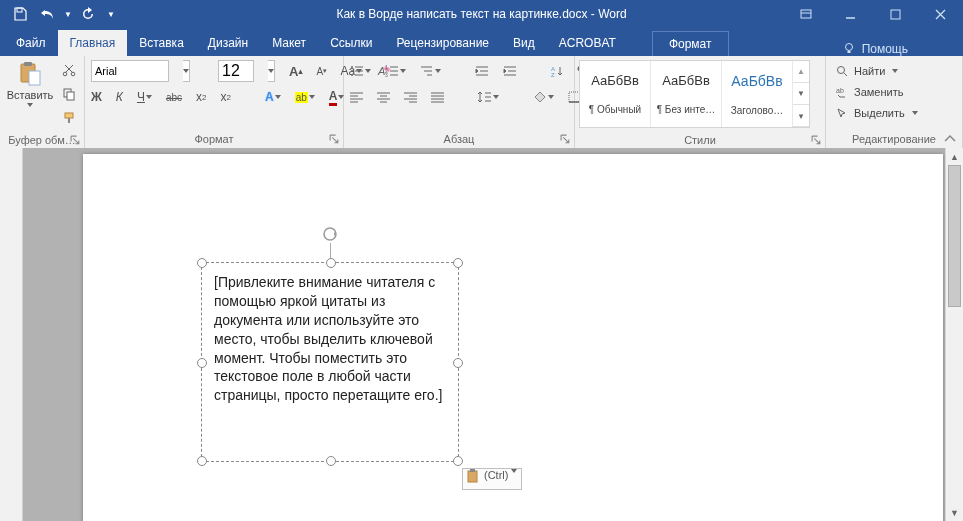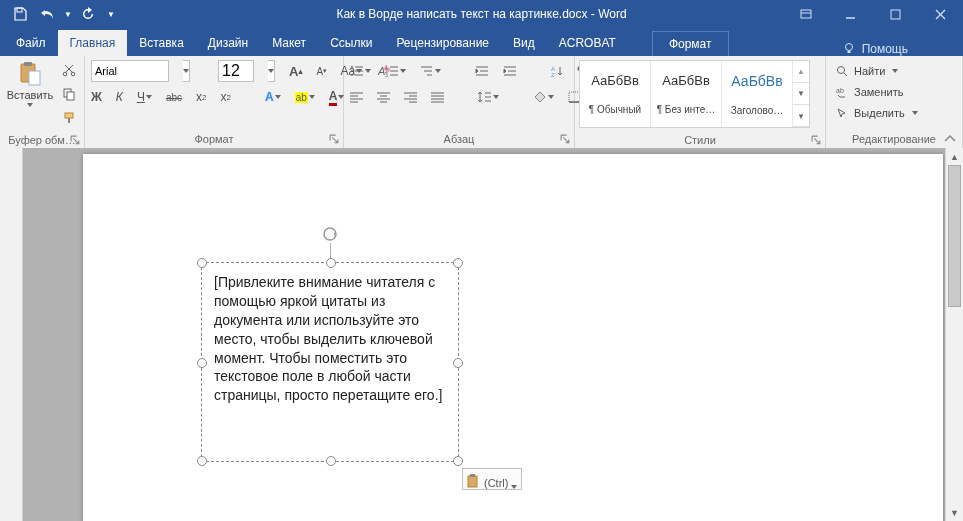--- a/index.html
+++ b/index.html
@@ -44,21 +44,21 @@
 .page{position:absolute;left:60px;top:6px;width:860px;height:800px;background:#fff;box-shadow:0 0 4px rgba(0,0,0,.3)}
 .textbox{position:absolute;left:118px;top:108px;width:256px;height:198px;border:1px dashed #888;background:#fff}
 .handle{position:absolute;width:8px;height:8px;background:#fff;border:1px solid #888;border-radius:50%}
 .h-tl{left:-5px;top:-5px}.h-tr{right:-5px;top:-5px}.h-bl{left:-5px;bottom:-5px}.h-br{right:-5px;bottom:-5px}
 .h-tm{left:50%;top:-5px;margin-left:-4px}.h-bm{left:50%;bottom:-5px;margin-left:-4px}
 .h-ml{left:-5px;top:50%;margin-top:-4px}.h-mr{right:-5px;top:50%;margin-top:-4px}
 .rotate{position:absolute;left:50%;top:-38px;margin-left:-9px;width:18px;height:18px}
 .rotate svg{display:block}
 .rotate-line{position:absolute;left:50%;top:-20px;width:1px;height:15px;background:#aaa}
 .textbox-content{padding:10px 12px;font-family:Arial,sans-serif;font-size:14px;color:#222;line-height:1.35}
-.paste-opt{position:absolute;left:379px;top:314px;height:20px;border:1px solid #c0c0c0;background:#fbfbfb;display:flex;align-items:flex-end;font-size:11px;color:#555;padding:0 4px;gap:3px}
+.paste-opt{position:absolute;left:379px;top:314px;height:20px;border:1px solid #c0c0c0;background:#fbfbfb;display:flex;align-items:flex-start;font-size:11px;color:#555;padding:0 4px;gap:3px}
 .scrollbar-v{position:absolute;right:0;top:148px;bottom:0;width:17px;background:#f1f1f1;border-left:1px solid #d6d6d6}
 .scroll-btn{height:17px;display:flex;align-items:center;justify-content:center;color:#666}
 .scroll-thumb{position:absolute;left:2px;right:2px;top:17px;height:140px;background:#c9c9c9;border:1px solid #aaa}
 .caret{width:0;height:0;border-left:3px solid transparent;border-right:3px solid transparent;border-top:4px solid currentColor;display:inline-block}
 .sep-v{width:1px;height:20px;background:#d0d0d0;margin:0 3px}
 .collapse-btn{position:absolute;right:4px;top:130px;width:18px;height:16px;display:flex;align-items:center;justify-content:center;color:#666;z-index:5}
 </style>
 </head>
 <body>
 

